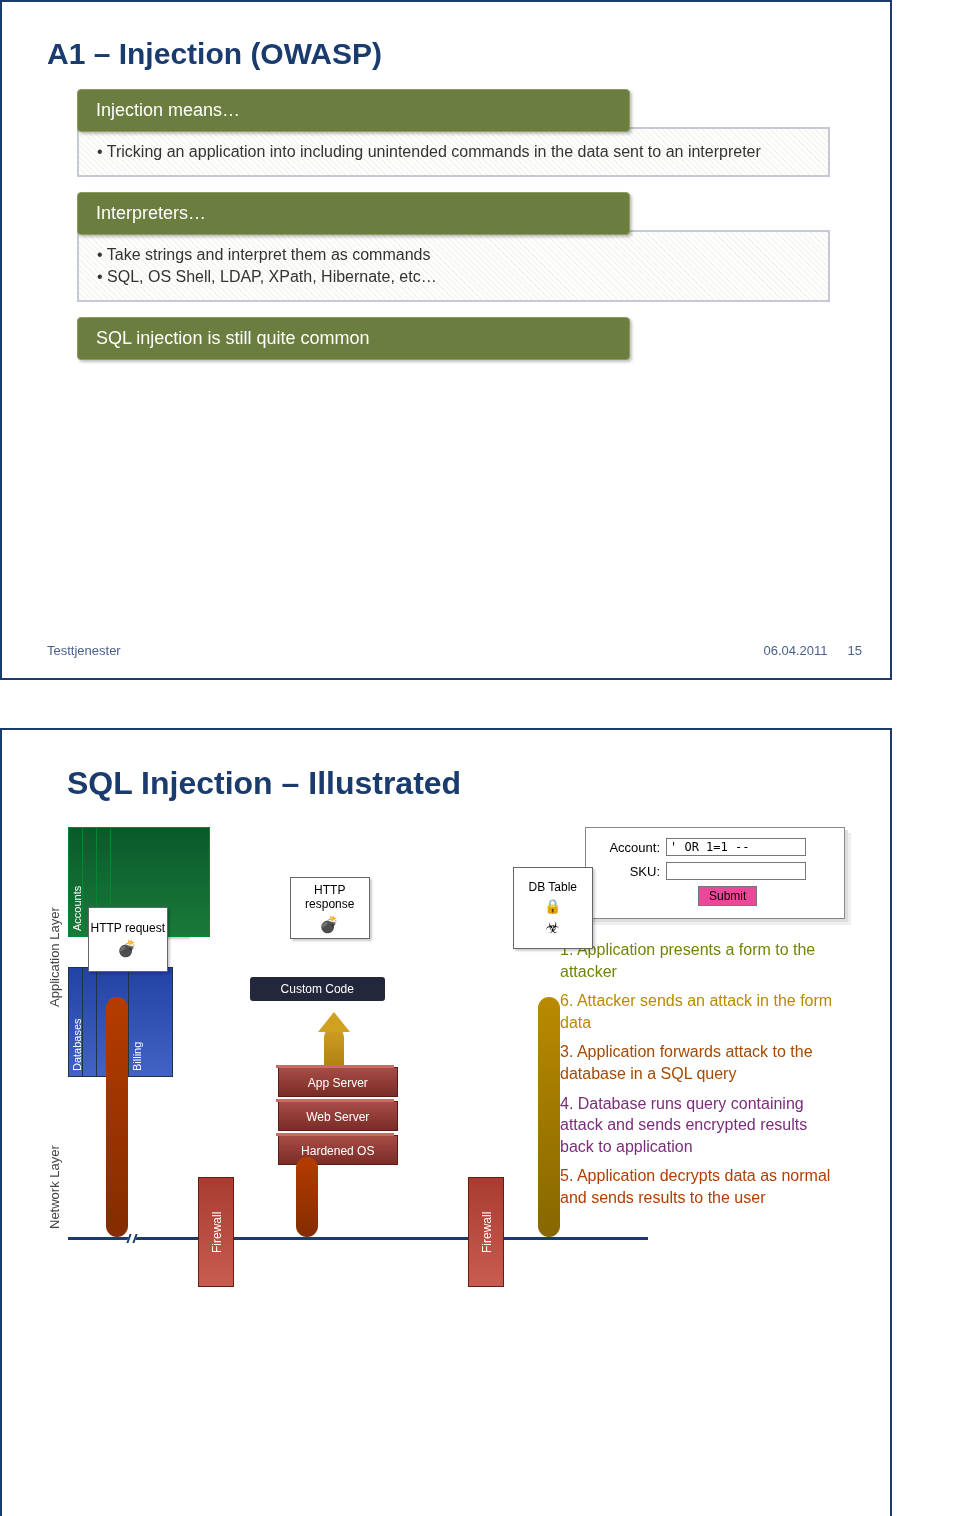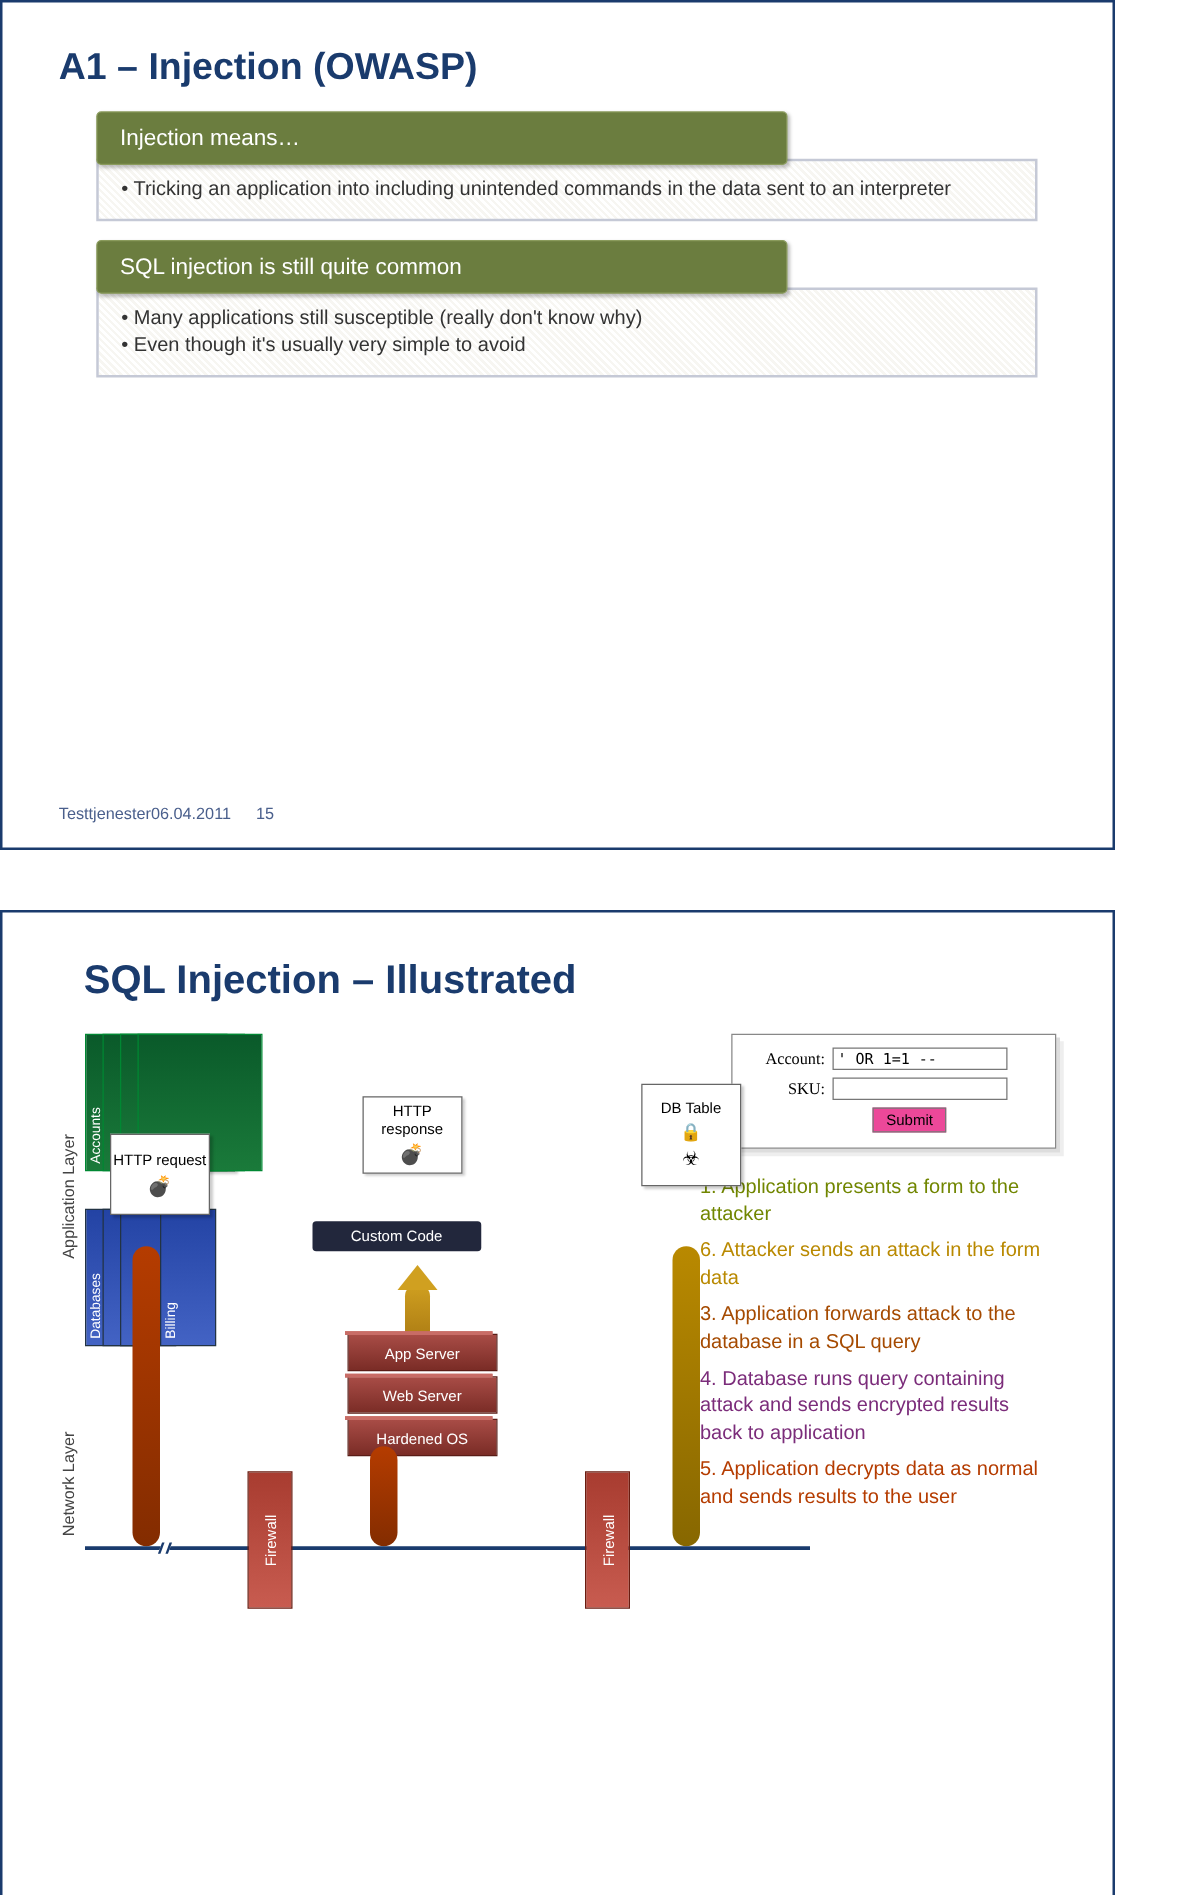--- a/index.html
+++ b/index.html
@@ -30,38 +30,38 @@
     padding: 12px 12px 12px 18px;
     width: 98%;
     margin-top: -5px;
     z-index: 1;
     position: relative;
     background-image: repeating-linear-gradient(45deg, #f7f6f2, #f7f6f2 2px, #fff 2px, #fff 4px);
   }
   .section-body ul { list-style: none; }
   .section-body li { padding: 2px 0; padding-left: 14px; text-indent: -14px; }
   .section-body li:before { content: "• "; color: #333; }
-  .footer { position: absolute; bottom: 20px; left: 45px; right: 47px; color: #4a5f8c; font-size: 13px; display: flex; justify-content: flex-start; }
+  .footer { position: absolute; bottom: 20px; left: 45px; right: 28px; color: #4a5f8c; font-size: 13px; display: flex; justify-content: space-between; }
   .footer .right { display: flex; gap: 20px; }
 
   
   .diagram-area { display: flex; margin-top: 20px; }
   .left-labels { display: flex; flex-direction: column; width: 25px; }
   .vert-label { writing-mode: vertical-rl; transform: rotate(180deg); font-size: 13px; color: #444; text-align: center; }
   .app-layer-label { height: 260px; }
   .net-layer-label { height: 200px; }
   .diagram { position: relative; width: 580px; height: 500px; }
   .right-column { width: 330px; margin-left: 10px; }
   .form-window {
     background: #fff; border: 1px solid #888; width: 260px; padding: 10px 12px 12px 12px;
     box-shadow: 3px 3px 0 #ddd, 6px 6px 0 #eee;
     font-size: 13px; margin-bottom: 20px; margin-left: 25px;
   }
   .form-row { display: flex; align-items: center; margin-bottom: 6px; }
-  .form-row label { width: 62px; text-align: right; margin-right: 6px; font-family: Liberation Serif, serif; }
+  .form-row label { width: 62px; text-align: right; margin-right: 6px; }
   .form-row input { border: 1px solid #777; height: 18px; width: 140px; font-size: 12px; padding: 0 3px; font-family: monospace; }
   .submit-btn { border: 1px solid #777; background: #ec4899; font-size: 12px; padding: 2px 10px; margin-left: 100px; cursor: pointer; }
 
   .steps { font-size: 16px; line-height: 1.35; }
   .steps p { margin: 8px 0; }
   .c1 { color: #718600; }
   .c2 { color: #b98900; }
   .c3 { color: #a54a00; }
   .c4 { color: #7b2c7a; }
   .c5 { color: #b53c00; }
@@ -142,29 +142,32 @@
 
   <div class="section">
     <div class="section-header">Injection means…</div>
     <div class="section-body">
       <ul>
           <li>Tricking an application into including unintended commands in the data sent to an interpreter</li>
         </ul>
     </div>
   </div>
 
+  <div class="section">
+    <div class="section-header">Interpreters…</div>
+    <div class="section-body">
+      <ul>
+        <li>Take strings and interpret them as commands</li>
+        <li>SQL, OS Shell, LDAP, XPath, Hibernate, etc…</li>
+      </ul>
+    </div>
+  </div>
 
   <div class="section">
     <div class="section-header">SQL injection is still quite common</div>
-    <div class="section-body">
-      <ul>
-        <li>Many applications still susceptible (really don't know why)</li>
-        <li>Even though it's usually very simple to avoid</li>
-      </ul>
-    </div>
   </div>
 
 
   <div class="footer">
     <span>Testtjenester</span>
     <span class="right">
       <span>06.04.2011</span>
       <span>15</span>
     </span>
   </div>

